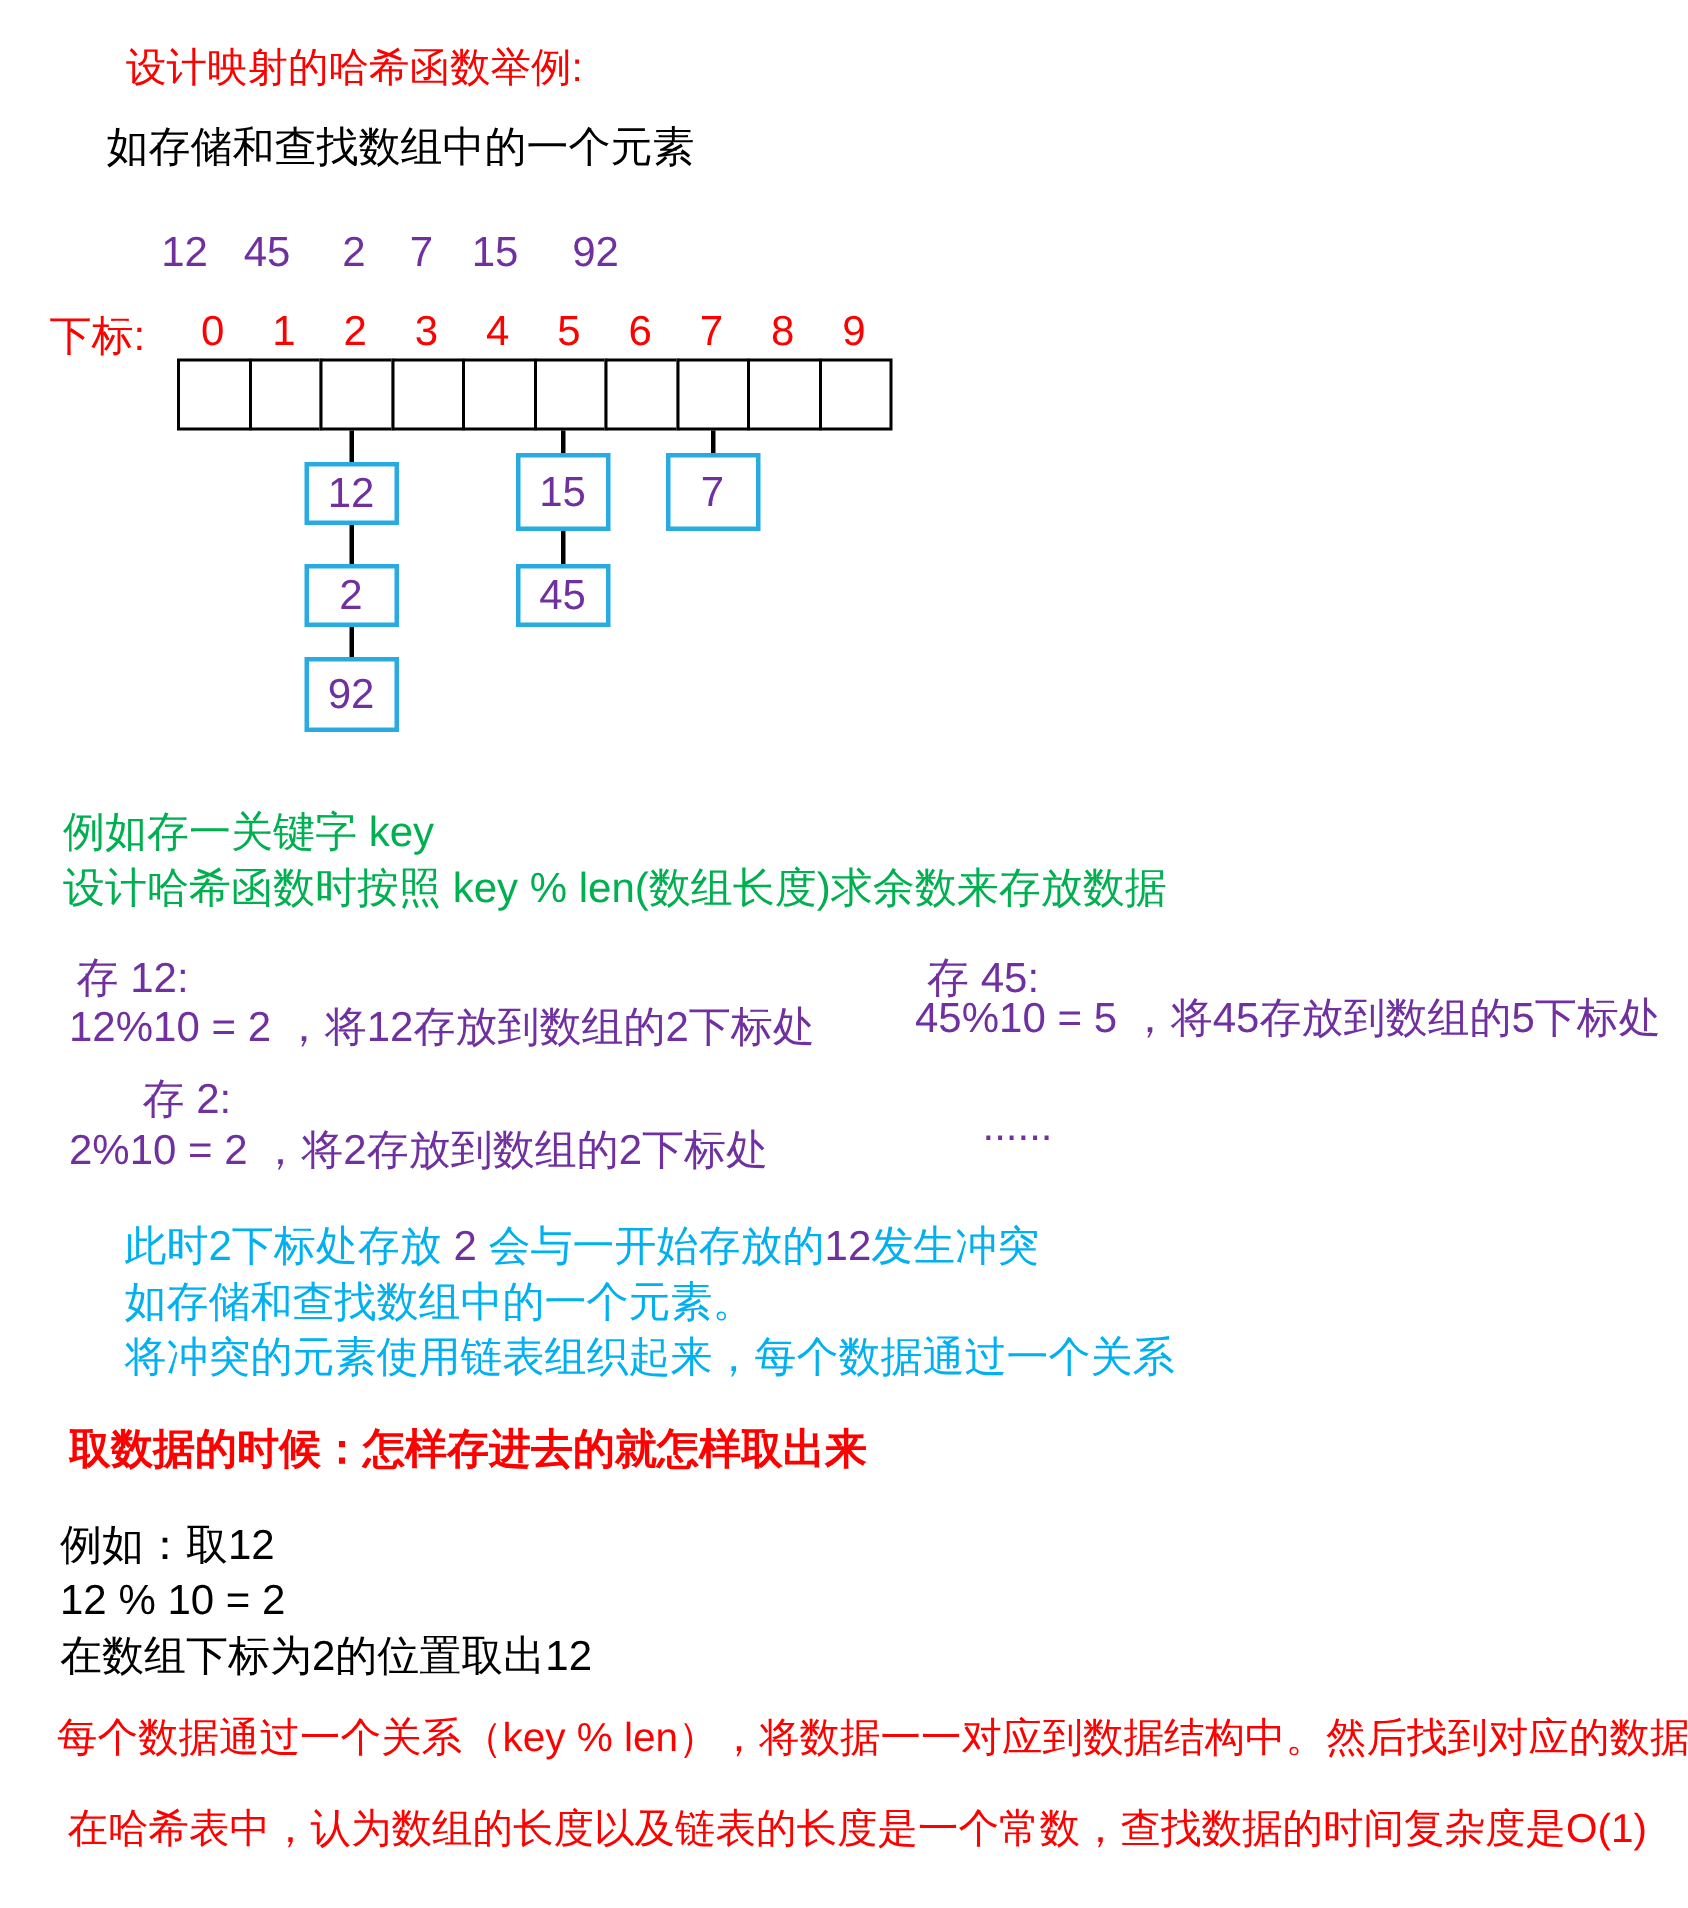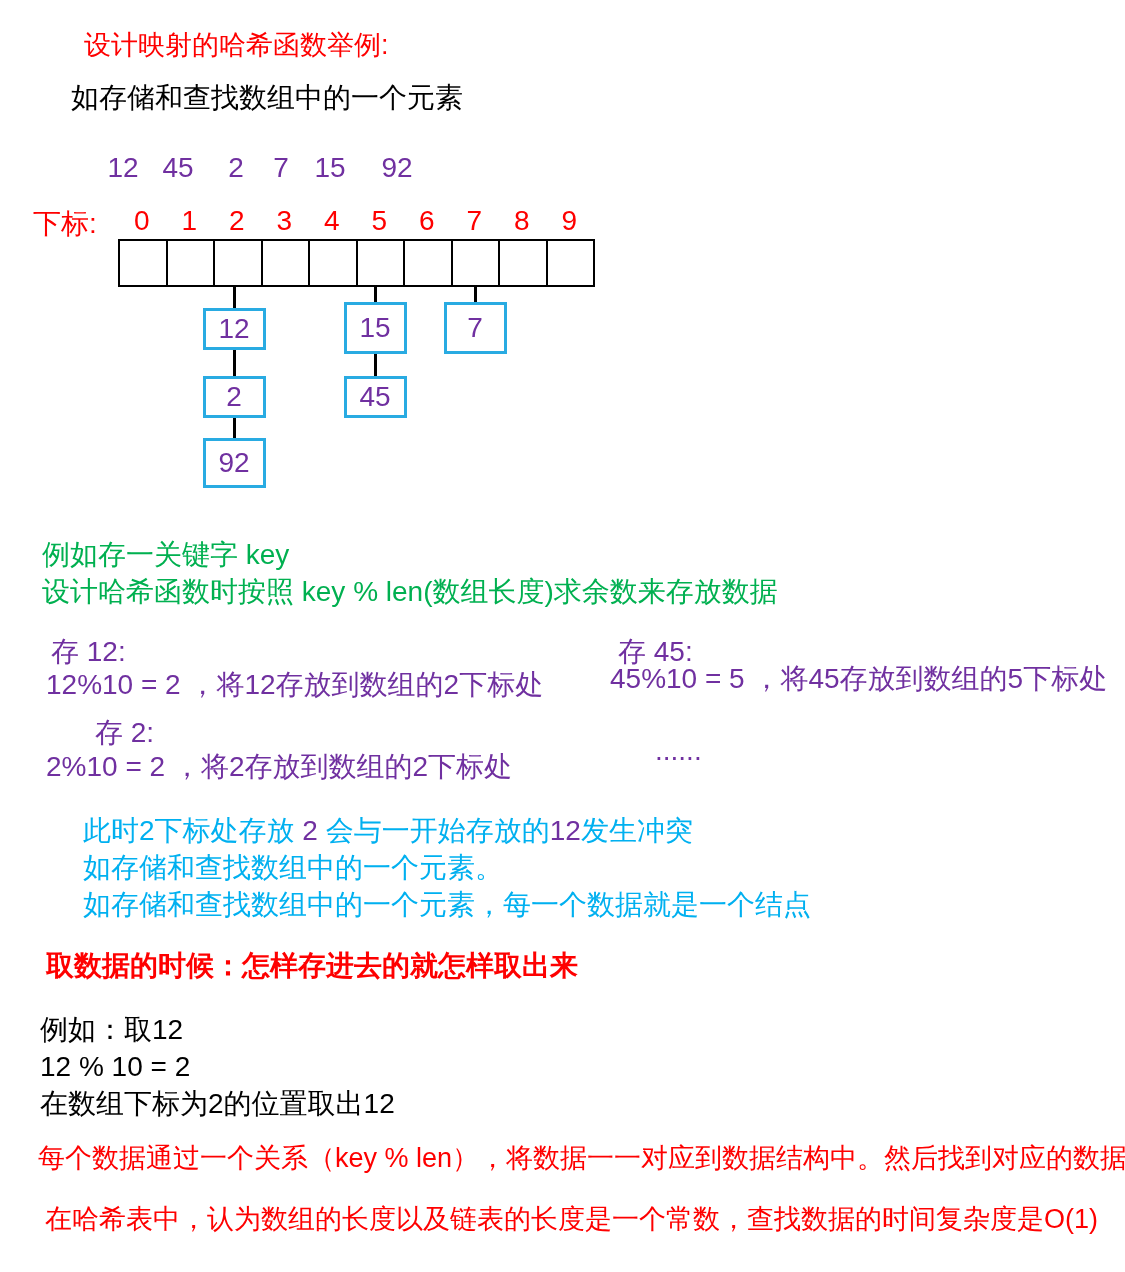--- a/index.html
+++ b/index.html
@@ -106,21 +106,21 @@
   <div class="abs t-purple fs28" style="left:610px; top:660px;">45%10 = 5 ，将45存放到数组的5下标处</div>
 
   <div class="abs t-purple fs28" style="left:51px; top:714px;margin-left:44px;">存 2:</div>
   <div class="abs t-purple fs28" style="left:46px; top:748px;">2%10 = 2 ，将2存放到数组的2下标处</div>
 
   <div class="abs t-purple fs28" style="left:655px; top:735px;">......</div>
 
   <div class="abs t-blue fs28 lh37" style="left:40px; top:812px;margin-left:43px;">
     <div><span>此时2下标处存放</span><span class="t-purple" style="white-space:pre;"> 2 </span><span>会与一开始存放的</span><span class="t-purple">12</span><span>发生冲突</span></div>
     <div>如存储和查找数组中的一个元素。</div>
-    <div>如存储和查找数组中的一个元素，每一个数据就是一个结点</div>
+    <div>将冲突的元素使用链表组织起来，每个数据通过一个关系</div>
   </div>
 
   <div class="abs t-red fs28" style="left:46px; top:947px;font-weight:bold;">取数据的时候：怎样存进去的就怎样取出来</div>
 
   <div class="abs t-black fs28 lh37" style="left:40px; top:1011px;">
     <div>例如：取12</div>
     <div>12 % 10 = 2</div>
     <div>在数组下标为2的位置取出12</div>
   </div>
 

